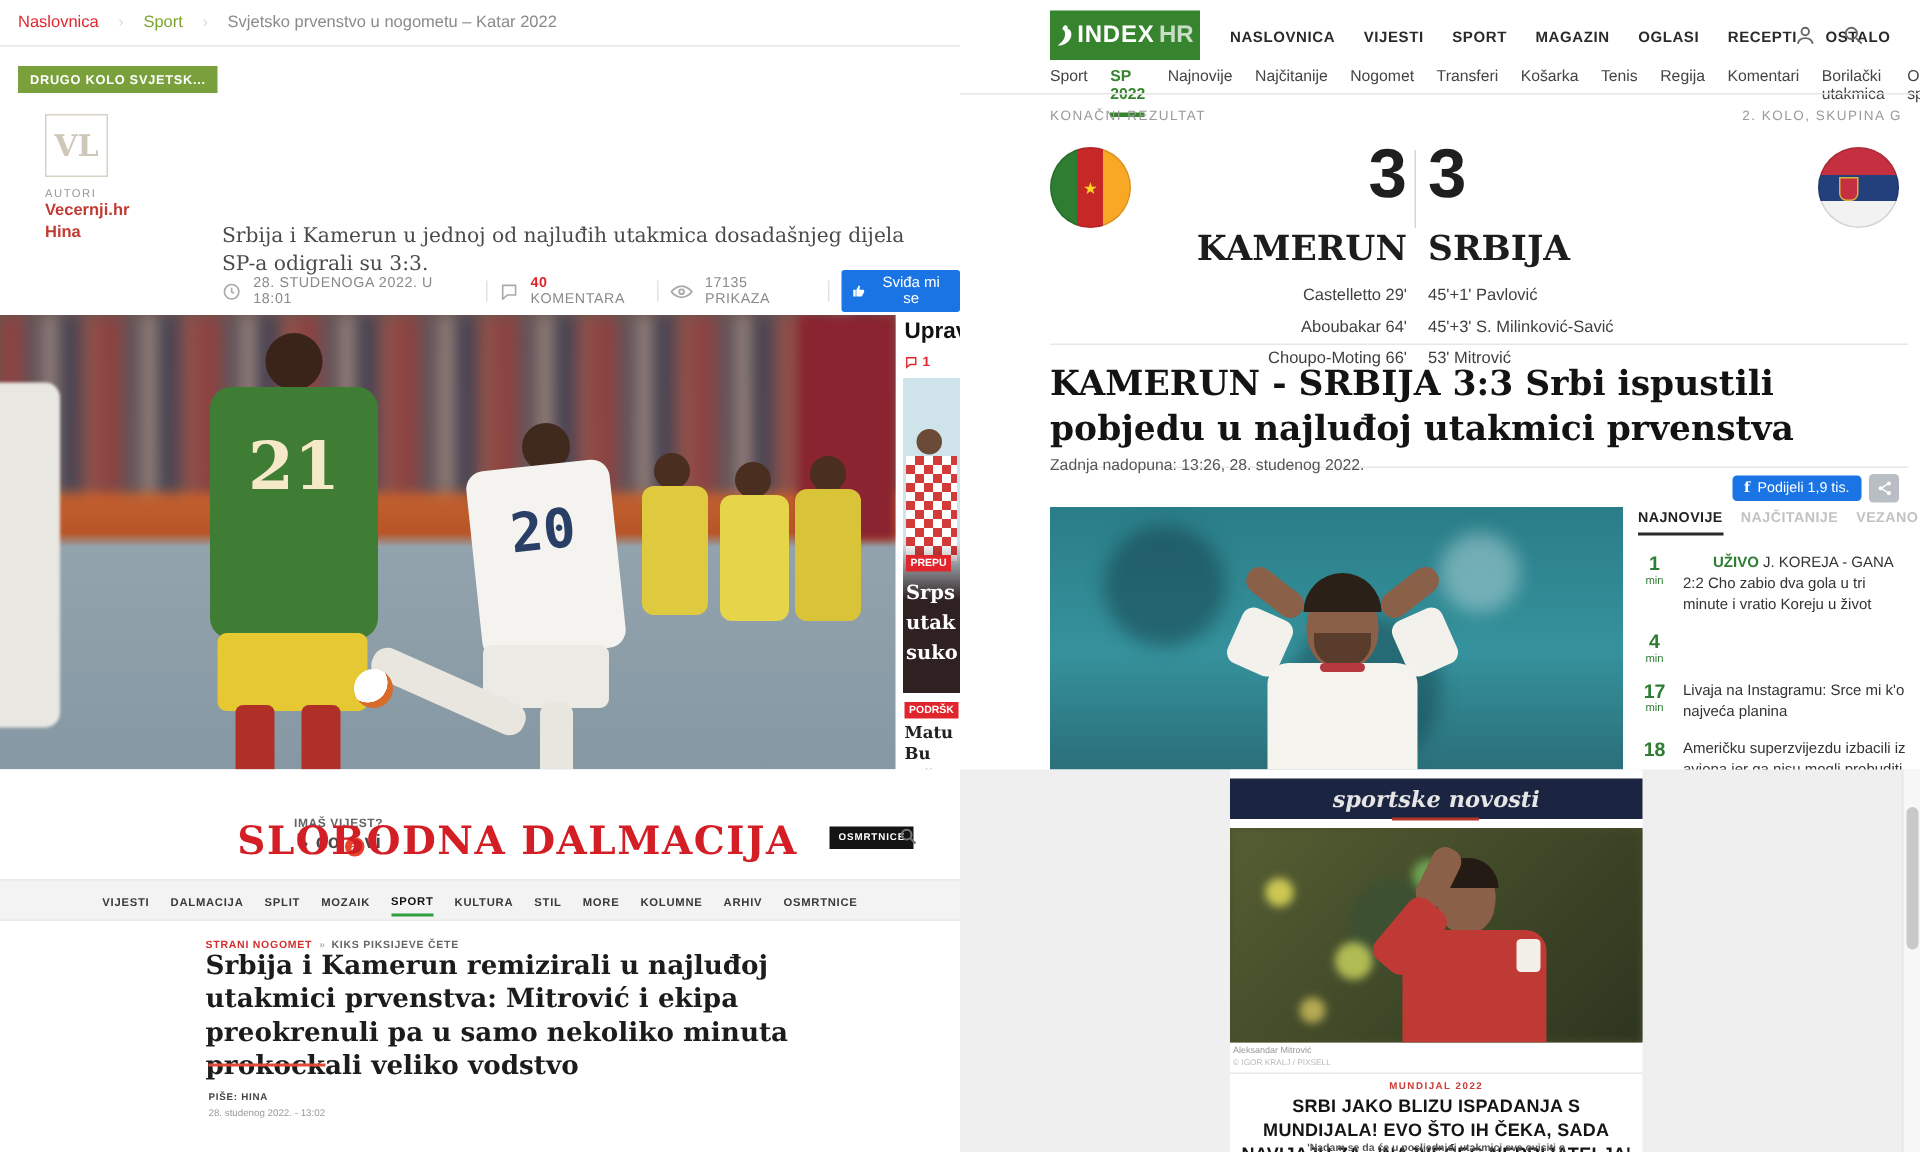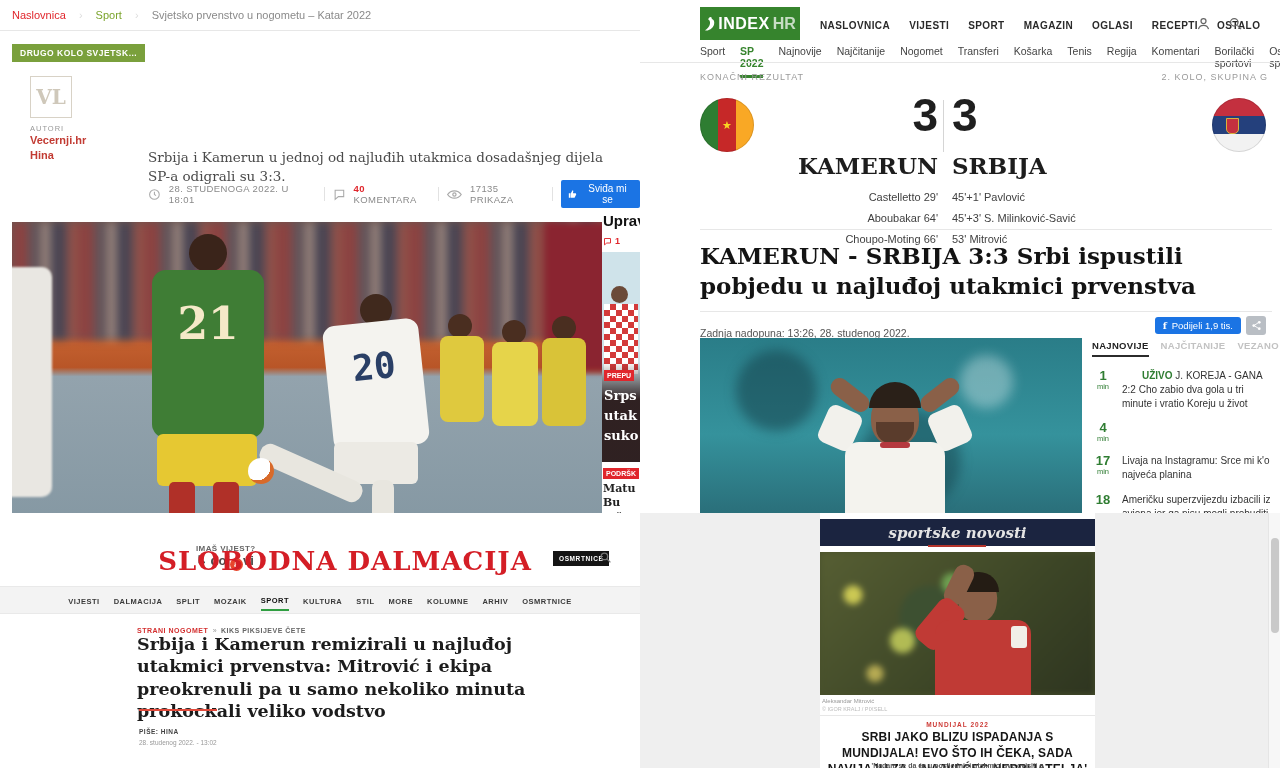--- a/index.html
+++ b/index.html
@@ -153,21 +153,21 @@
       <span>17135 PRIKAZA</span>
       <span class="vsep"></span>
       <button class="fb-btn">
         <svg width="10" height="10" viewBox="0 0 24 24" fill="#fff">
             <path d="M2 10h4v11H2zM7 21h9l4-8-1-3h-7l1-6-2-1-4 7z"></path>
           </svg>
         <span>Sviđa mi se</span>
       </button>
     </div>
 
-    <figure class="abs" id="vl-photo" style="margin:12px;">
+    <figure class="abs" id="vl-photo" style="margin:0;">
       <div class="abs crowd"></div>
       <div class="abs seats"></div>
 
       <div class="abs" style="left:-18px;top:45px;width:58px;height:230px;background:#e9e7e2;border-radius:10px;filter:blur(1px);"></div>
 
       <div class="abs" style="left:428px;top:92px;width:150px;height:130px;">
         <div class="abs head" style="left:8px;top:0;width:24px;height:24px;"></div>
         <div class="abs head" style="left:62px;top:6px;width:24px;height:24px;"></div>
         <div class="abs head" style="left:112px;top:2px;width:24px;height:24px;"></div>
         <div class="abs" style="left:0;top:22px;width:44px;height:86px;background:#dfc93e;border-radius:8px;"></div>
@@ -257,21 +257,21 @@
       <a href="#">Sport</a>
       <a href="#" class="on">SP 2022</a>
       <a href="#">Najnovije</a>
       <a href="#">Najčitanije</a>
       <a href="#">Nogomet</a>
       <a href="#">Transferi</a>
       <a href="#">Košarka</a>
       <a href="#">Tenis</a>
       <a href="#">Regija</a>
       <a href="#">Komentari</a>
-      <a href="#">Borilački sportovi</a>
+      <a href="#">Borilački utakmica</a>
       <a href="#">Ostali sportovi</a>
     </nav>
     <div class="abs hline" style="left:0;top:62px;width:640px;"></div>
 
     <div class="abs muted-caps" style="left:60px;top:72px;">KONAČNI REZULTAT</div>
     <div class="abs muted-caps" style="right:12px;top:72px;">2. KOLO, SKUPINA G</div>
 
     <div class="abs flag" style="left:60px;top:98px;background:linear-gradient(90deg,#2e7d32 0 33%,#c62828 33% 66%,#f9a825 66%);">
       <div style="width:100%;height:100%;display:flex;align-items:center;justify-content:center;color:#f9d423;font-size:11px;">★</div>
     </div>
@@ -296,21 +296,21 @@
         <div>45'+1' Pavlović</div>
         <div>45'+3' S. Milinković-Savić</div>
         <div>53' Mitrović</div>
       </div>
     </div>
 
     <div class="abs hline" style="left:60px;top:229px;width:572px;"></div>
     <h1 class="abs serif" id="ix-title" style="left:60px;top:241px;width:585px;margin:0;">KAMERUN - SRBIJA 3:3 Srbi ispustili pobjedu u najluđoj utakmici prvenstva</h1>
     <div class="abs hline" style="left:60px;top:311px;width:572px;"></div>
 
-    <div class="abs" style="left:60px;top:327px;font-size:10.5px;color:#555;">Zadnja nadopuna: 13:26, 28. studenog 2022.</div>
+    <div class="abs" style="left:60px;top:304px;font-size:10.5px;color:#555;">Zadnja nadopuna: 13:26, 28. studenog 2022.</div>
     <div class="abs" style="right:14px;top:316px;display:flex;gap:5px;align-items:center;">
       <button class="fb-share">
         <span class="serif" style="font-weight:bold;">f</span>
         <span>Podijeli 1,9 tis.</span>
       </button>
       <span class="sh-box">
         <svg width="11" height="11" viewBox="0 0 24 24" fill="#fff">
           <circle cx="18" cy="5" r="3"></circle>
             <circle cx="6" cy="12" r="3"></circle>
             <circle cx="18" cy="19" r="3"></circle>

